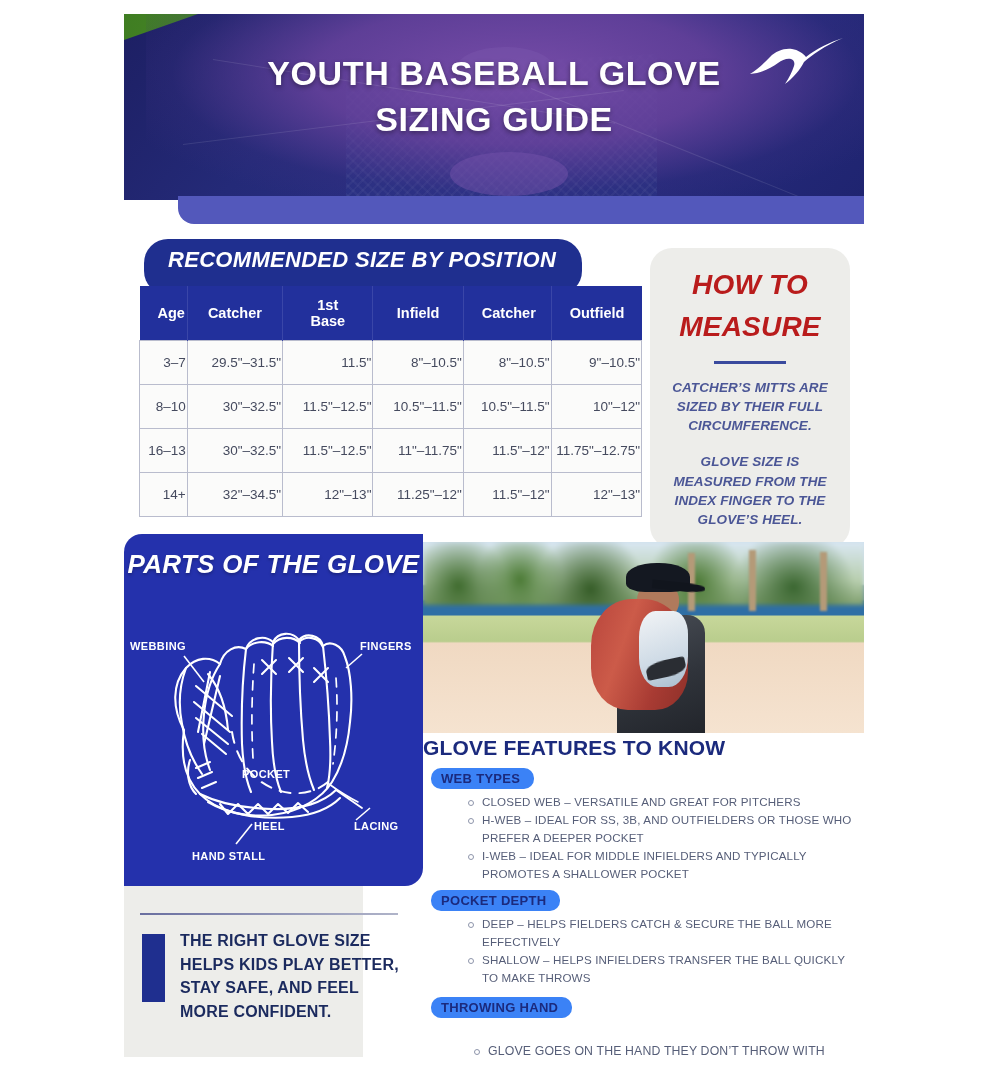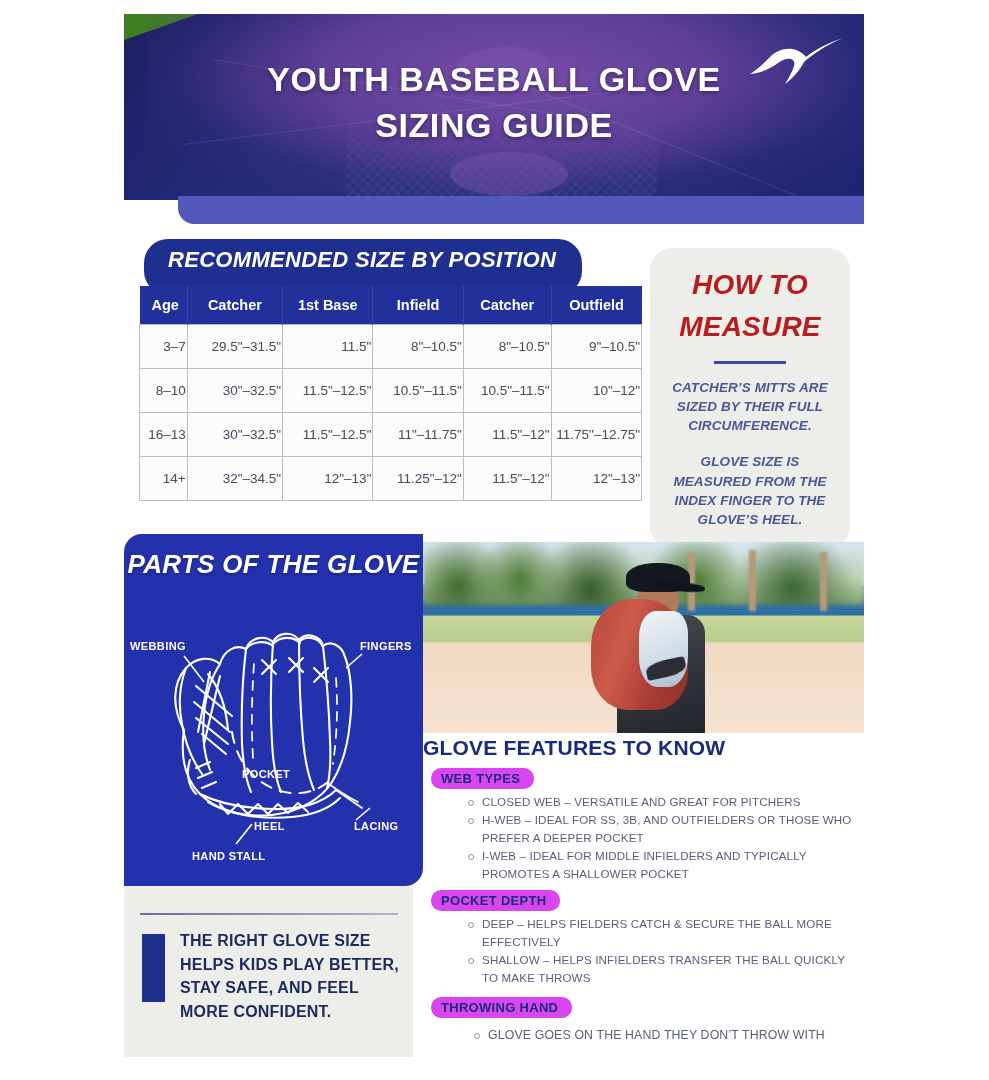--- a/index.html
+++ b/index.html
@@ -54,21 +54,21 @@
   .mound2 {
     position: absolute; left: 44%; top: 74%; width: 16%; height: 24%;
     border-radius: 50%;
     background: rgba(120,84,172,0.45);
   }
   .streak {
     position: absolute; background: rgba(255,255,255,0.10);
     height: 1px; transform-origin: left center;
   }
   .header-title {
-    position: absolute; left: 0; right: 0; top: 42px;
+    position: absolute; left: 0; right: 0; top: 36px;
     text-align: center;
     color: #ffffff;
     font-size: 34px; font-weight: 700; line-height: 1.36;
     letter-spacing: 0.6px;
     text-shadow: 0 2px 5px rgba(0,0,0,0.4);
     z-index: 4;
   }
   .mizuno {
     position: absolute; right: 18px; top: 18px; width: 104px; height: 56px; z-index: 5;
   }
@@ -91,21 +91,21 @@
   }
 
   
   .table-wrap {
     position: absolute; left: 139px; top: 286px; width: 503px;
   }
   table { border-collapse: collapse; width: 100%; table-layout: fixed; }
   thead th {
     background: #22309c; color: #fff;
     font-size: 14.5px; font-weight: 700;
-    padding: 11px 12px; text-align: center;
+    padding: 11px 18px; text-align: center;
     border-right: 1px solid #3a46a8;
   }
   thead th:last-child { border-right: none; }
   tbody td {
     background: #fbfbfa;
     color: #454a5e;
     font-size: 13.5px;
     text-align: right;
     padding: 14px 1px;
     border: 1px solid #b9bccd;
@@ -213,40 +213,40 @@
   }
 
   
   .features { position: absolute; left: 423px; top: 736px; width: 441px; }
   .features h3 {
     color: #1b2a7d; font-size: 21px; font-weight: 700; 
     text-align: left; letter-spacing: 0.2px; margin-bottom: 8px;
   }
   .cat {
     display: inline-block;
-    background: #d946ef; border-radius: 10px;
+    background: #3b82f6; border-radius: 10px;
     padding: 3px 14px 3px 10px;
     color: #1b2a7d; font-size: 13px; font-weight: 700; letter-spacing: 0.3px;
   }
   .cat-wrap { margin-left: 8px; margin-top: 7px; }
   ul.feat { list-style: none; margin: 4px 0 0 44px; }
   ul.feat li {
     position: relative;
     color: #565e78; font-size: 11.6px; line-height: 1.55;
     padding-left: 15px; letter-spacing: 0.15px;
   }
   ul.feat li::before {
     content: ""; position: absolute; left: 1px; top: 7px;
     width: 4px; height: 4px; border: 1px solid #8e95ab; border-radius: 50%;
   }
 
   
   .callout {
     position: absolute; left: 124px; top: 886px;
-    width: 289px; height: 171px;
+    width: 239px; height: 171px;
     background: #ededea;
   }
   .callout .divider {
     position: absolute; left: 16px; top: 27px; width: 258px; height: 2px;
     background: linear-gradient(90deg,#6a6fa0,#b0b4c9);
   }
   .callout .accent {
     position: absolute; left: 18px; top: 48px; width: 23px; height: 68px;
     background: #1f2f8f;
   }
@@ -453,21 +453,21 @@
       <span class="cat">POCKET DEPTH</span>
     </div>
     <ul class="feat">
       <li>DEEP – HELPS FIELDERS CATCH &amp; SECURE THE BALL MORE EFFECTIVELY</li>
       <li>SHALLOW – HELPS INFIELDERS TRANSFER THE BALL QUICKLY TO MAKE THROWS</li>
     </ul>
 
     <div class="cat-wrap" style="margin-top:10px;">
       <span class="cat">THROWING HAND</span>
     </div>
-    <ul class="feat" style="margin-top:8px;margin-left:50px;">
+    <ul class="feat" style="margin-top:24px;margin-left:50px;">
       <li style="font-size:12.3px;">GLOVE GOES ON THE HAND THEY DON’T THROW WITH</li>
     </ul>
   </div>
 
   <div class="callout">
     <div class="divider"></div>
     <div class="accent"></div>
     <p>THE RIGHT GLOVE SIZE HELPS KIDS PLAY BETTER, STAY SAFE, AND FEEL MORE CONFIDENT.</p>
   </div>
 

